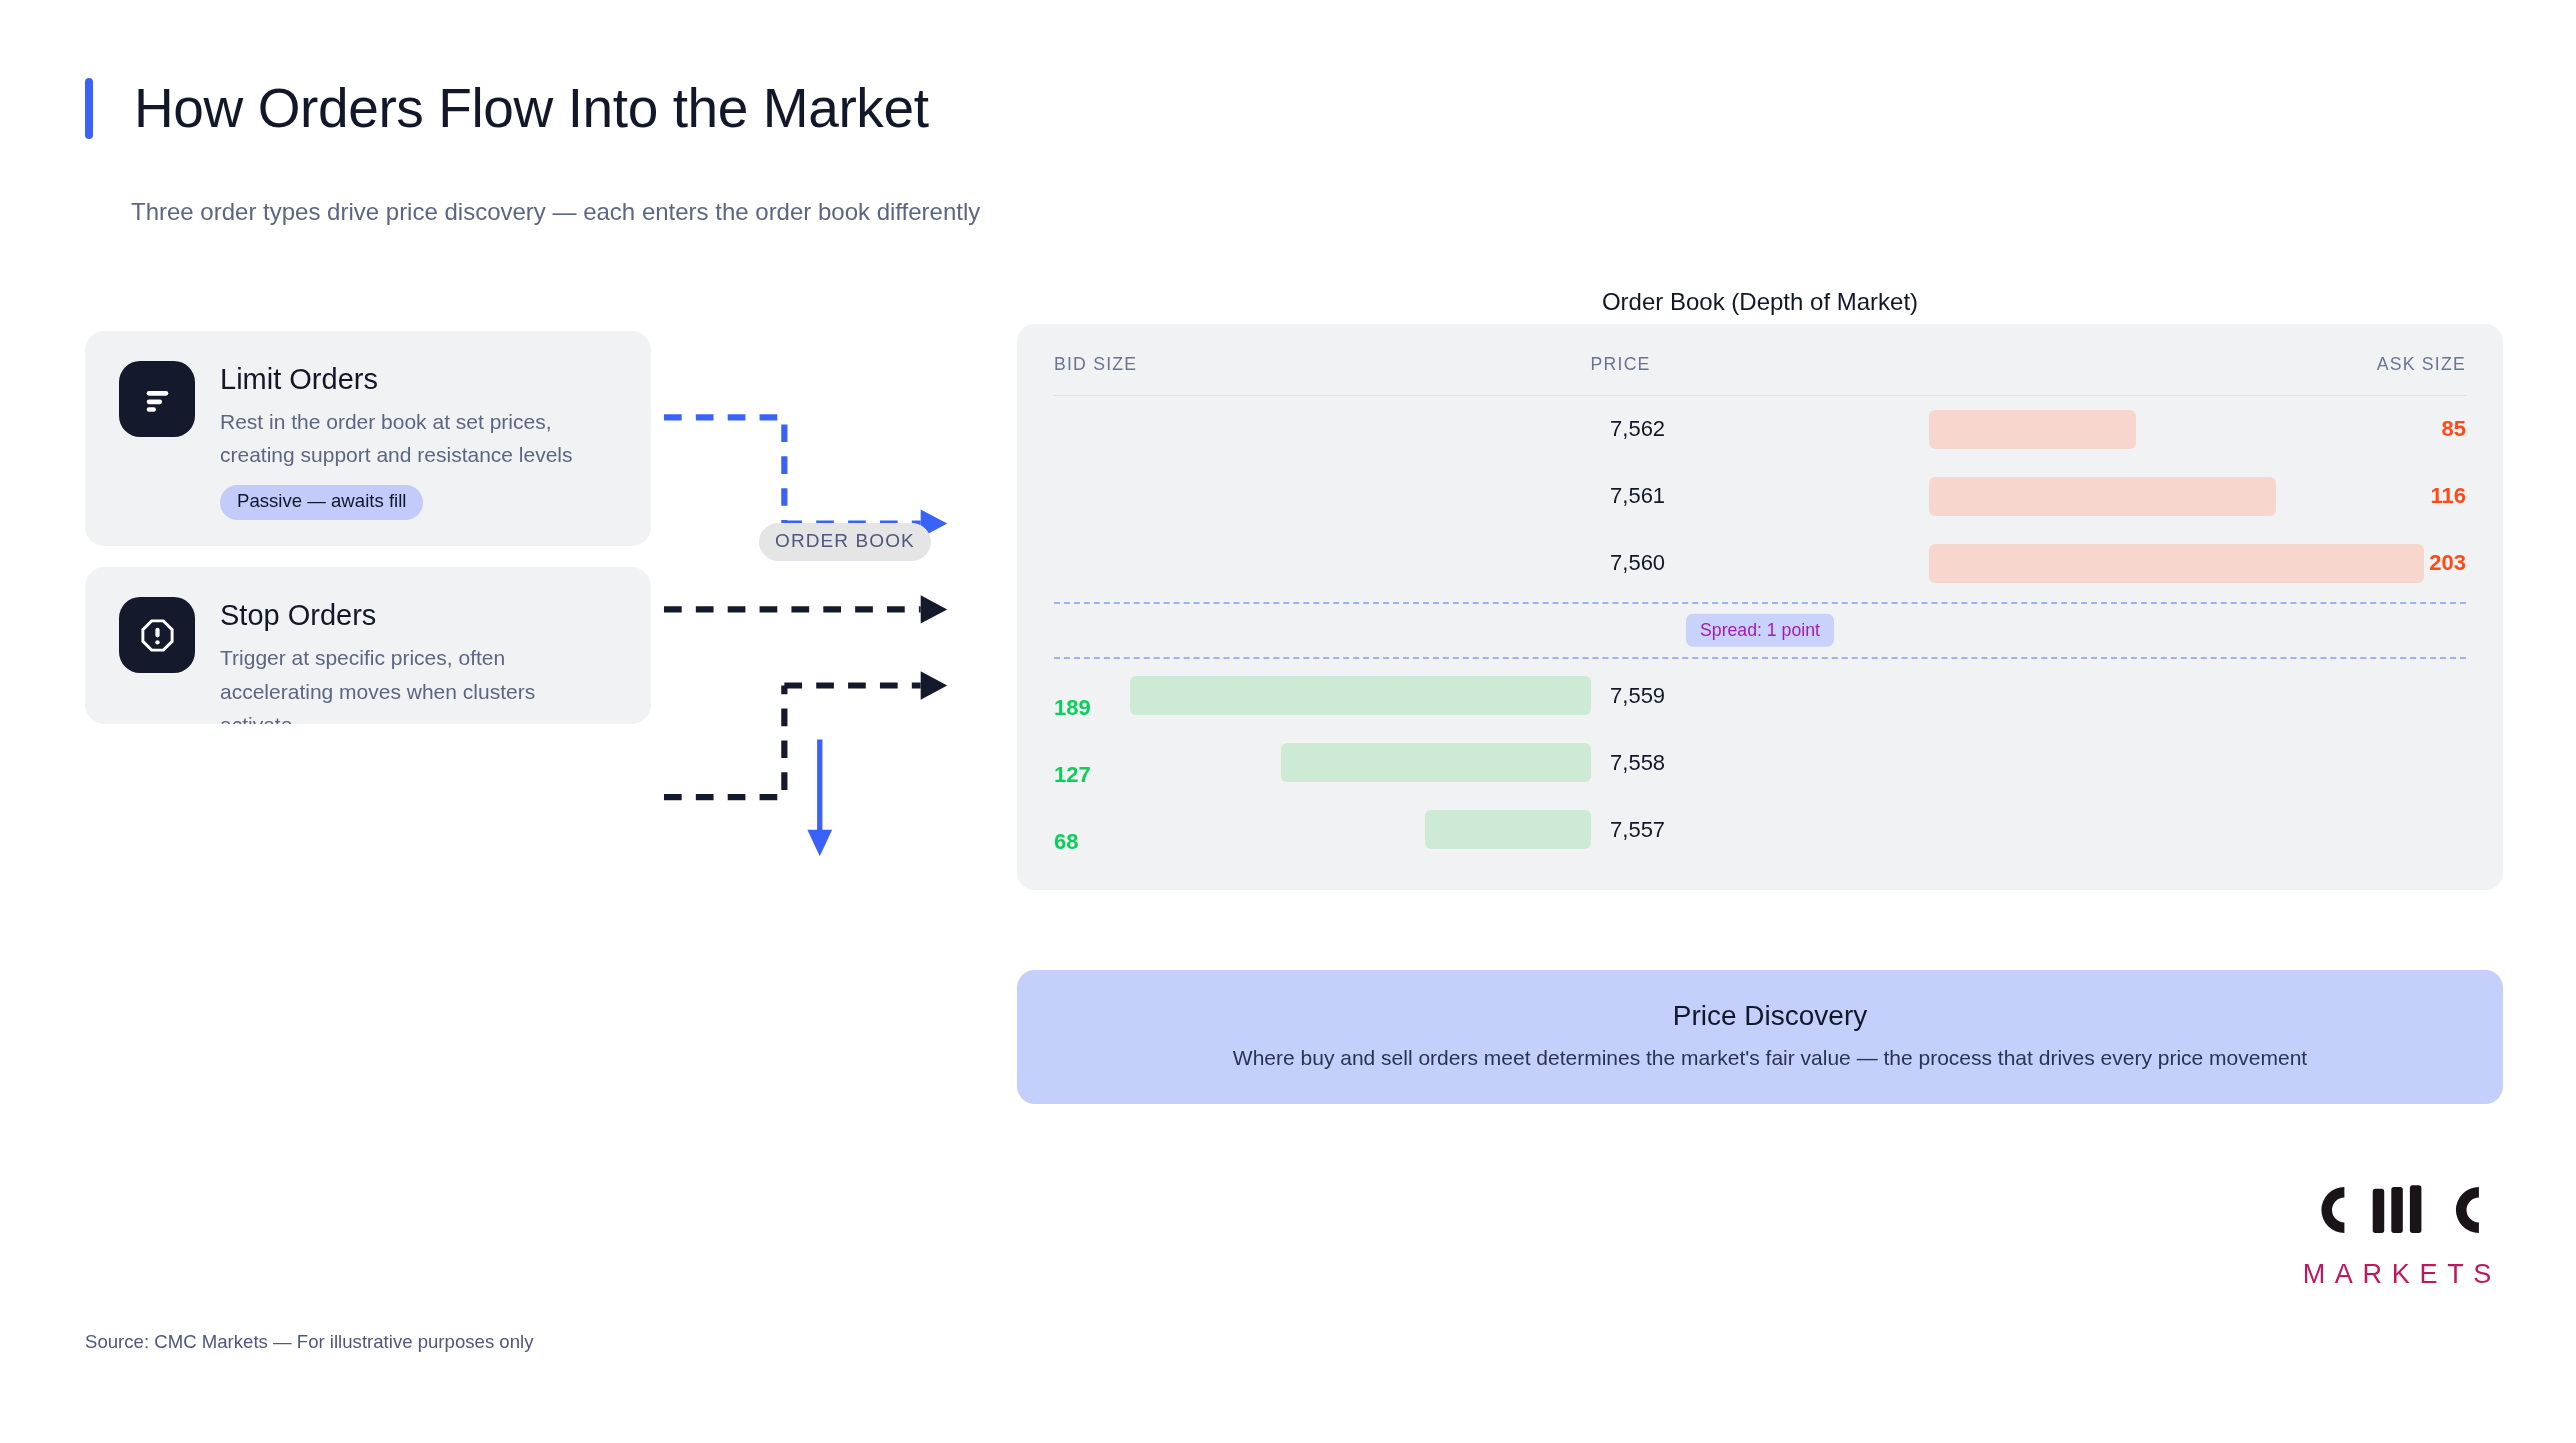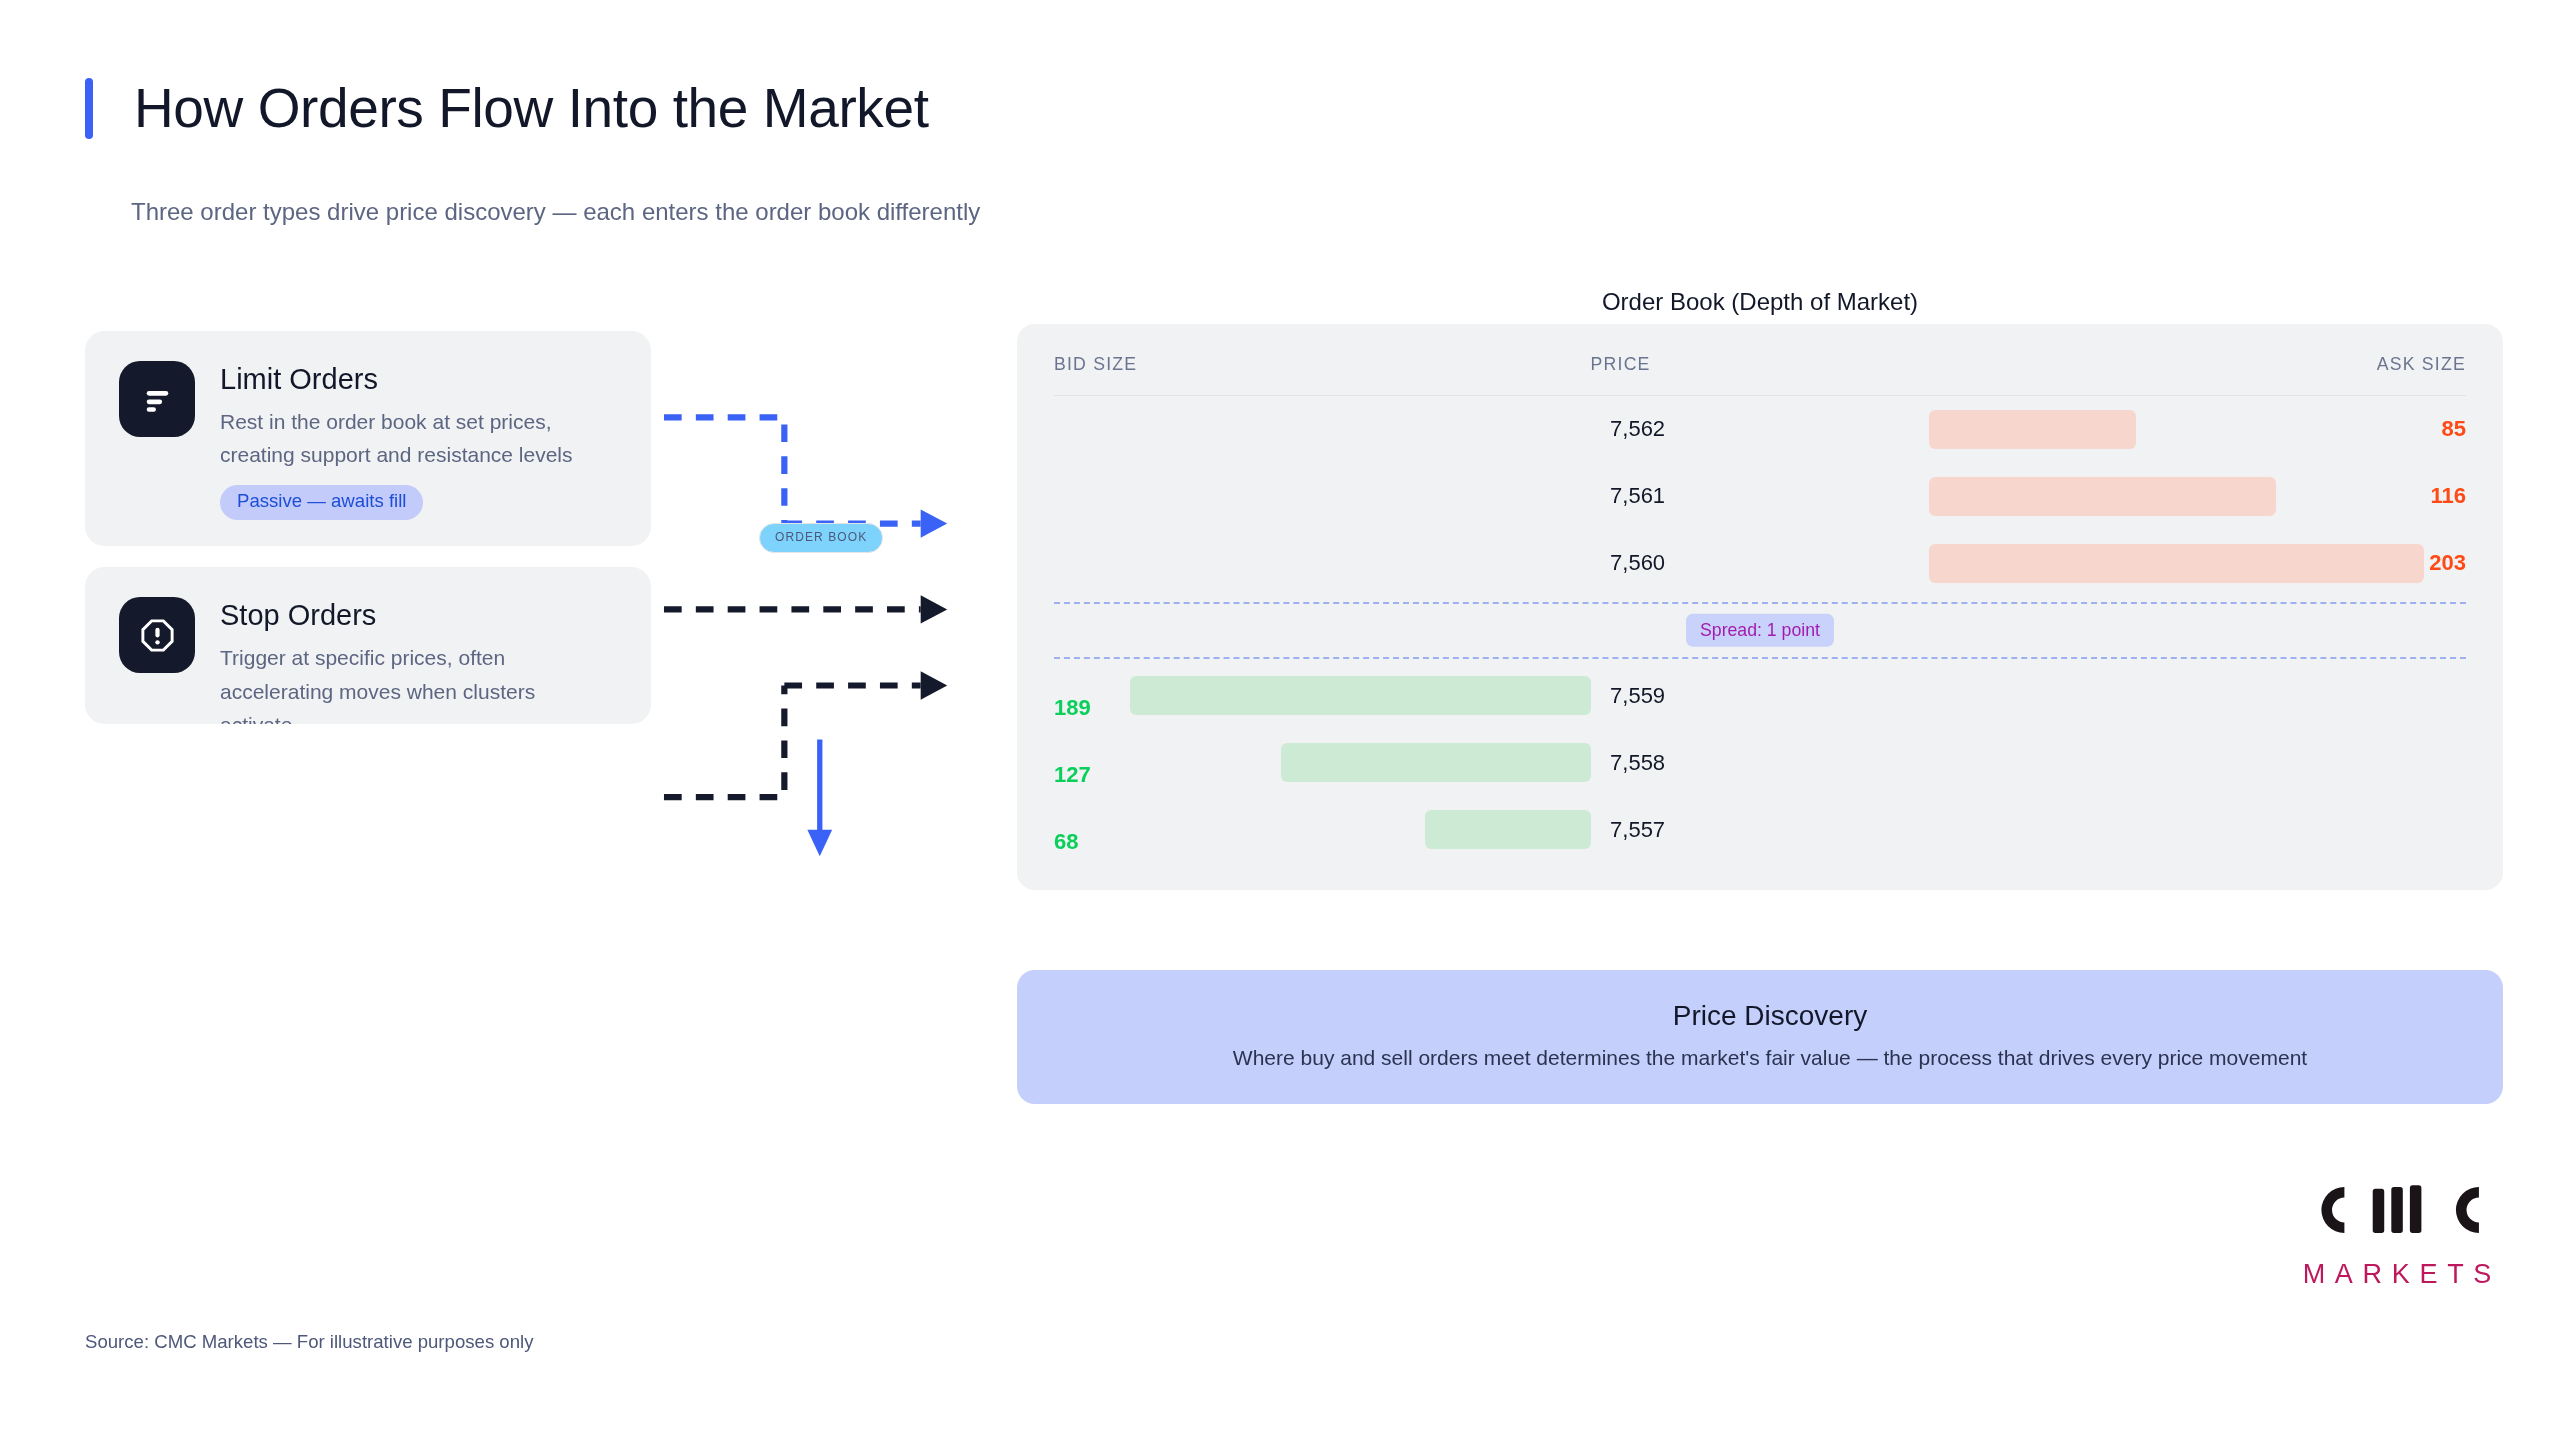--- a/index.html
+++ b/index.html
@@ -31,31 +31,31 @@
   .icon-blue { background: #3b62f6; }
   .icon-dark { background: #141a2b; }
   .card-body { flex: 1 1 auto; padding-top: 1.8px; }
   .card-title { font-size: 29px; color: #121829; font-weight: 400; line-height: 1.15; margin-bottom: 8.8px; }
   .card-desc { font-size: 21px; color: #5c6682; line-height: 1.58; max-width: 380px; }
   .card-badge {
     display: inline-block; margin-top: 14px; padding: 6.2px 17px 8px 17px;
     border-radius: 884px; font-size: 18.6px; line-height: 1.1; white-space: nowrap;
   }
   .badge-solid { background: #3b5bfd; color: #ffffff; }
-  .badge-soft { background: #c3cbfb; color: #1d4ed8; }
+  .badge-soft { background: #c3cbfb; color: #0f172a; }
   
   .card-clip { height: 157px; overflow: hidden; margin-bottom: 0; }
 
   
   .connectors { position: absolute; left: 655px; top: 389px; width: 372px; height: 655px; }
   .connectors svg { display: block; }
   .ob-pill {
     position: absolute; left: 104px; top: 134px;
-    background: #7dd3fc; border: 1.3px solid #e3e5ea; border-radius: 884px;
-    padding: 6.2px 15px 8px 15px; font-size: 12px; color: #4d587a; letter-spacing: 1.1px;
+    background: #e5e5e5; border: 1.3px solid #e3e5ea; border-radius: 884px;
+    padding: 6.2px 15px 8px 15px; font-size: 19px; color: #4d587a; letter-spacing: 1.1px;
     white-space: nowrap;
   }
 
   
   .ob-title { position: absolute; left: 1017px; top: 288px; width: 1486px; text-align: center; font-size: 24px; color: #121829; }
   .orderbook {
     position: absolute; left: 1017px; top: 324px; width: 1486px;
     background: #f1f2f3; border-radius: 17.7px; padding: 30px 37px 26.5px 37px;
   }
   .ob-head { display: flex; font-size: 17.7px; color: #6b7490; letter-spacing: 1.2px; padding-bottom: 19.5px; border-bottom: 1.3px solid #e0e2e6; }

